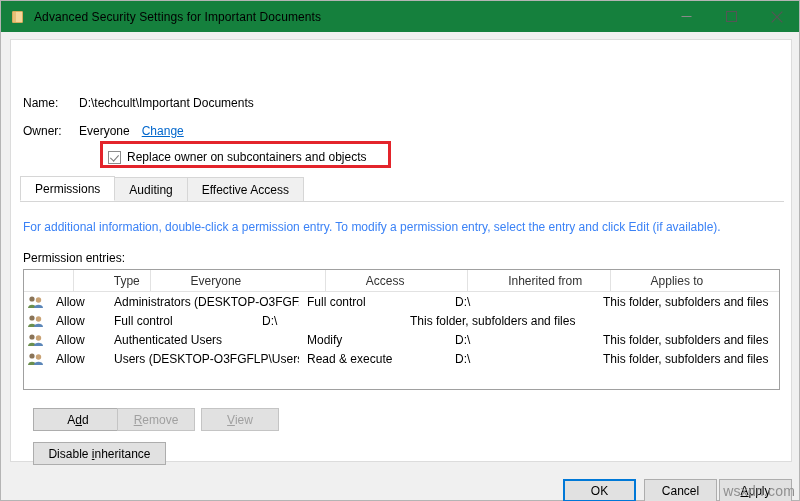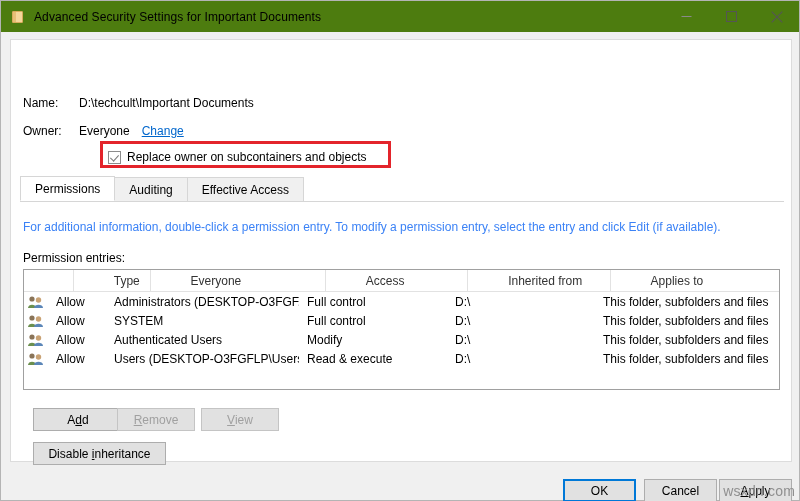--- a/index.html
+++ b/index.html
@@ -26,21 +26,21 @@
     border: 1px solid #b4b4b4;
     box-sizing: border-box;
     display: flex;
     flex-direction: column;
   }
 
   
   .titlebar {
     height: 31px;
     min-height: 31px;
-    background: #4d7c0f;
+    background: #15803d;
     display: flex;
     align-items: center;
     position: relative;
   }
   .title-icon {
     width: 16px;
     height: 16px;
     margin-left: 9px;
     margin-right: 8px;
     position: relative;
@@ -468,21 +468,20 @@
                     <circle cx="4" cy="3" r="2.6" class="head-a"></circle>
                     <path d="M0 12 C0 7.5 8 7.5 8 12 Z" class="body-a"></path>
                   </svg>
                   <svg class="p2" viewBox="0 0 9 11">
                     <circle cx="4.5" cy="3" r="2.7" class="head-b"></circle>
                     <path d="M0 11 C0 6.6 9 6.6 9 11 Z" class="body-b"></path>
                   </svg>
                 </span>
               </div>
               <div class="c col-type">Allow</div>
-              <div class="c col-prin">SYSTEM</div>
               <div class="c col-acc">Full control</div>
               <div class="c col-inh">D:\</div>
               <div class="c col-appl">This folder, subfolders and files</div>
             </div>
             <div class="lv-row">
               <div class="c col-icon">
                 <span class="users-icon">
                   <svg class="p1" viewBox="0 0 8 12">
                     <circle cx="4" cy="3" r="2.6" class="head-a"></circle>
                     <path d="M0 12 C0 7.5 8 7.5 8 12 Z" class="body-a"></path>

